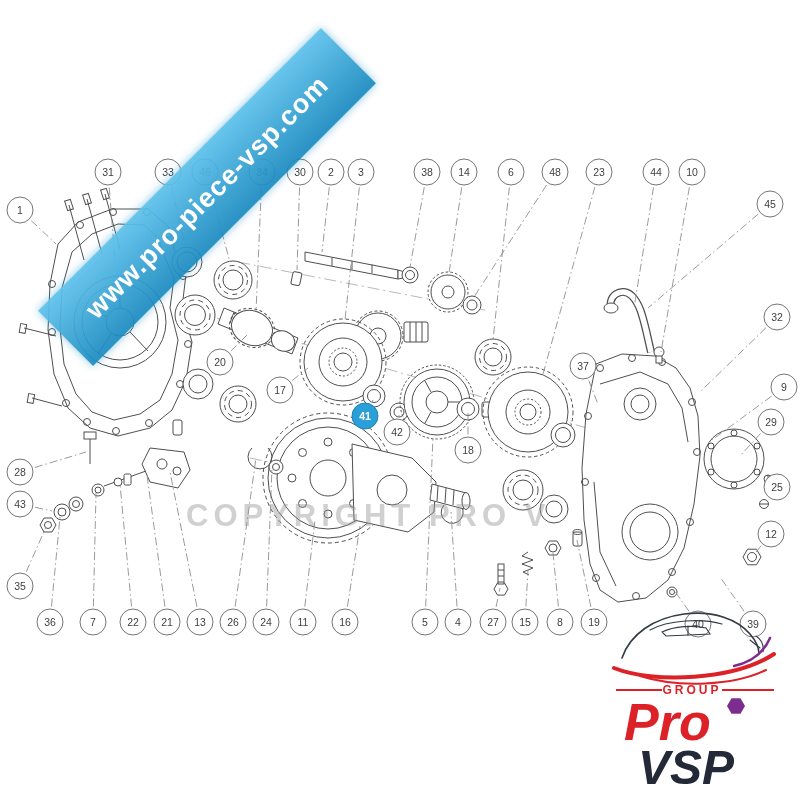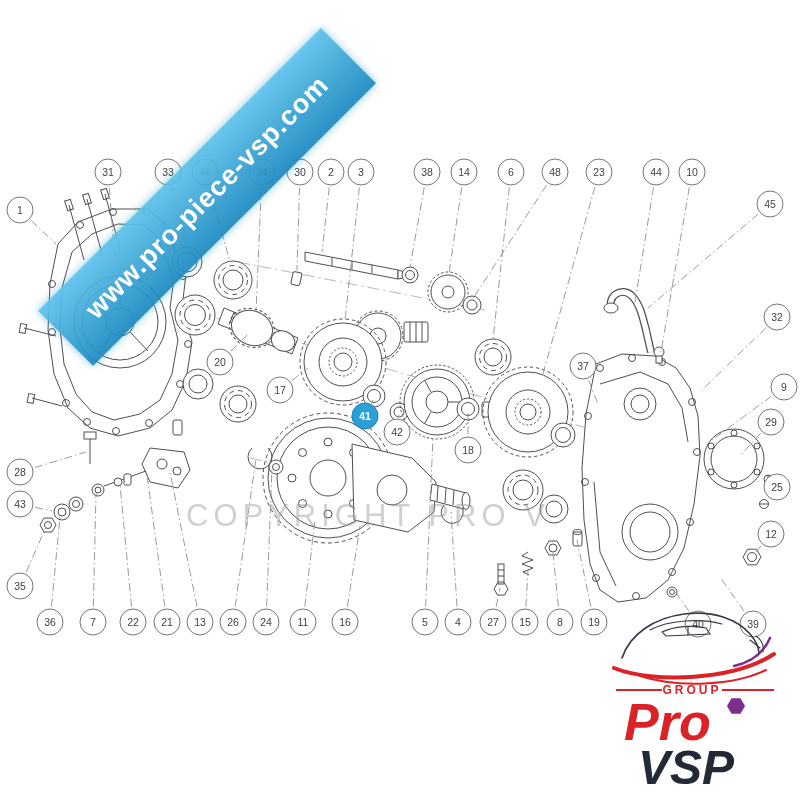--- a/index.html
+++ b/index.html
@@ -7,21 +7,21 @@
   .stage{position:absolute;inset:0;margin-top:12px;}
   svg.diagram{position:absolute;left:0;top:0;z-index:1;}
   .part{stroke:#4f4f4f;fill:none;stroke-width:1;}
   .solid{fill:#fff;}
   .axis{stroke:#9a9a9a;stroke-width:.7;stroke-dasharray:12 4 2 4;fill:none;}
   .leader{stroke:#8f8f8f;stroke-width:.9;stroke-dasharray:8 3 1.5 3;}
   .balloon{fill:#fff;stroke:#767676;stroke-width:1;}
   .balloon.hl{fill:var(--hl,#2b9fd7);stroke:#1d84b5;}
   .balloon-num{font:10.5px "Liberation Sans",sans-serif;fill:#3f3f3f;text-anchor:middle;}
   .balloon-num.hln{fill:#fff;font-weight:bold;}
-  .copyright{position:absolute;left:186px;top:486px;z-index:2;font-size:31px;font-weight:400;
+  .copyright{position:absolute;left:186px;top:486px;z-index:2;font-size:31px;font-weight:700;
     letter-spacing:5px;color:rgba(150,150,150,.45);white-space:nowrap;}
   .watermark-banner{position:absolute;left:7px;top:146px;width:400px;height:78px;z-index:3;
     transform:rotate(-45deg);display:flex;align-items:center;justify-content:center;
     background:linear-gradient(to bottom,var(--banner-top,#5ec2ec),var(--banner-bottom,#1a8ac0));
     opacity:.93;box-shadow:0 0 8px rgba(40,150,200,.55);}
   .watermark-banner span{color:#fff;font-size:27px;font-weight:bold;letter-spacing:1px;white-space:nowrap;}
   svg.logo{position:absolute;left:606px;top:582px;z-index:4;}
   .sketch{stroke:#343a46;fill:none;stroke-width:1.6;stroke-linecap:round;}
   .sketch-thin{stroke:#343a46;fill:none;stroke-width:1.1;stroke-linecap:round;}
   .swoosh{stroke:var(--logo-red,#dc2127);fill:none;stroke-linecap:round;}

